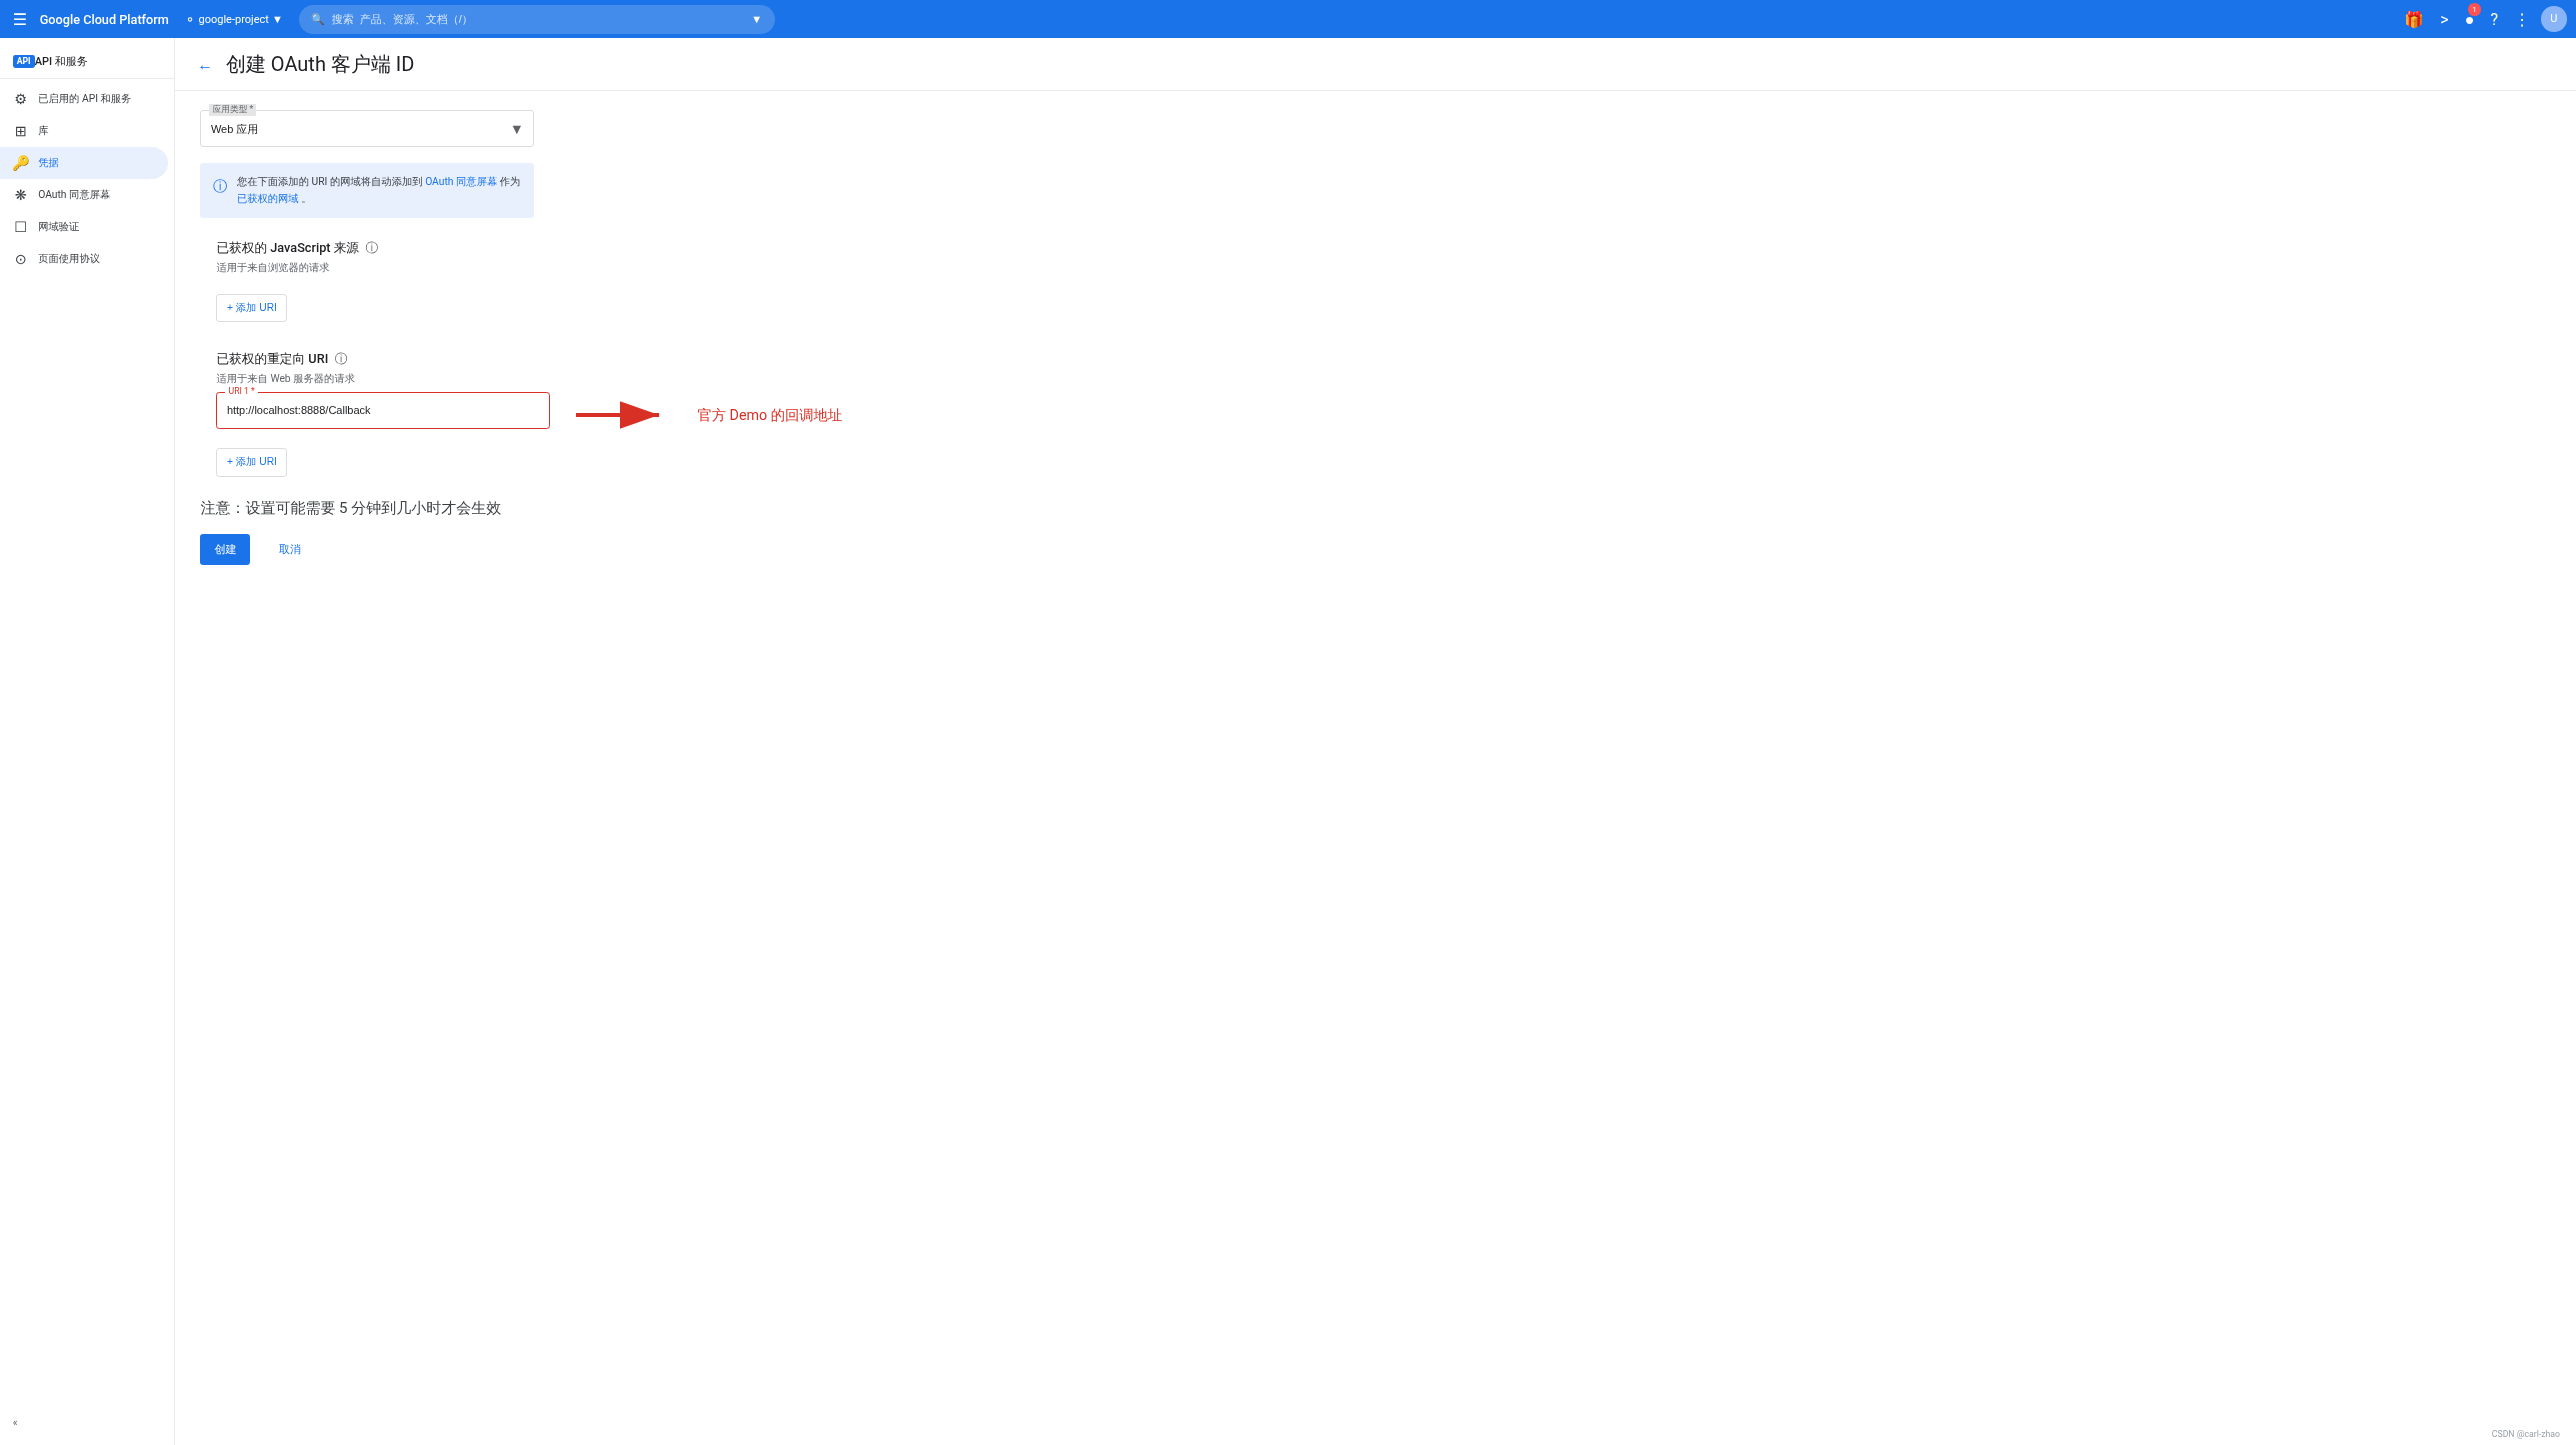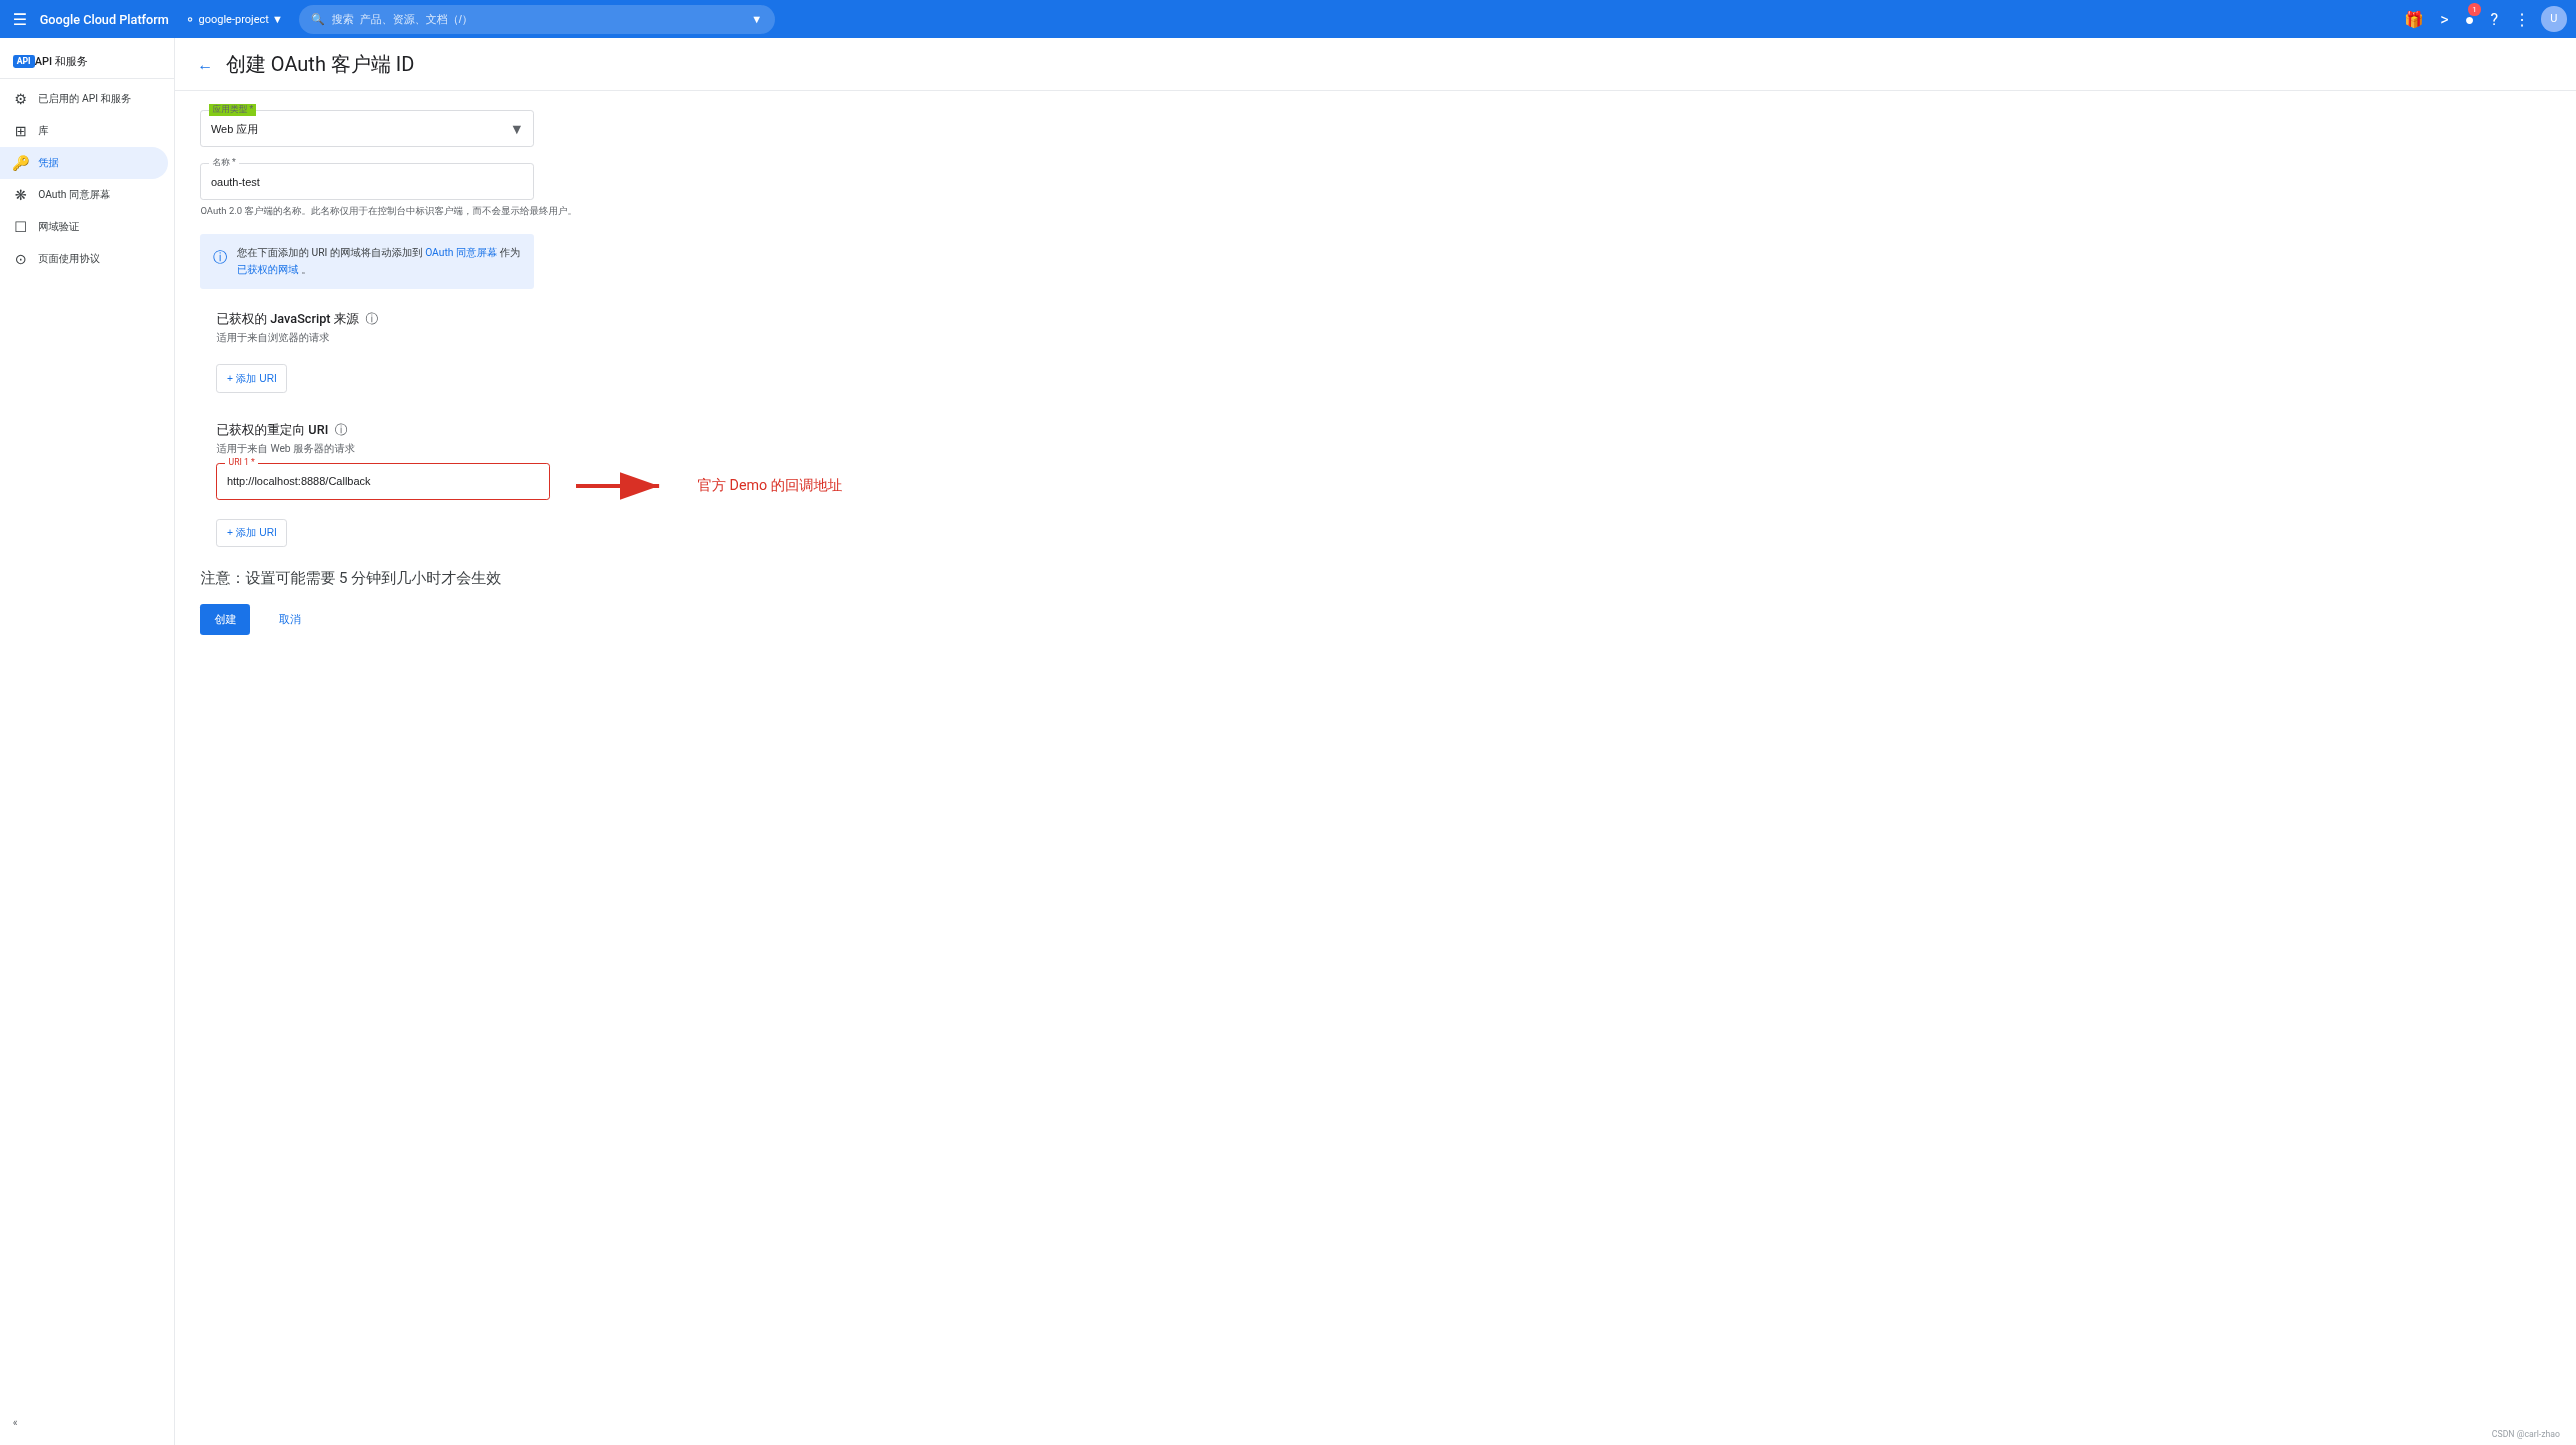--- a/index.html
+++ b/index.html
@@ -349,33 +349,26 @@
   <main class="main-content">
     <div class="page-header">
       <span class="back-btn">←</span>
       <h1 class="page-title">创建 OAuth 客户端 ID</h1>
     </div>
 
     <div class="content-area">
 
       <div class="form-field">
         <div class="select-wrapper">
-          <label class="form-label" style="position:absolute;top:-7.1px;left:8px;background:#84cc16;padding:0 3.2px;font-size:8.7px;color:#5f6368;z-index:1;">应用类型 *</label>
+          <label class="form-label" style="position:absolute;top:-7.1px;left:8px;background:#e5e5e5;padding:0 3.2px;font-size:8.7px;color:#5f6368;z-index:1;">应用类型 *</label>
           <select><option>Web 应用</option><option>Android</option><option>iOS</option><option>桌面应用</option></select>
           <span class="select-arrow">▼</span>
         </div>
       </div>
 
-      <div class="form-field">
-        <div class="input-field-wrapper">
-          <span class="field-label">名称 *</span>
-          <input type="text" value="oauth-test" style="">
-        </div>
-        <p class="input-hint">OAuth 2.0 客户端的名称。此名称仅用于在控制台中标识客户端，而不会显示给最终用户。</p>
-      </div>
 
       <div class="info-box">
         <span class="info-icon">ⓘ</span>
         <span>
           <span>您在下面添加的 URI 的网域将自动添加到</span>
           <a href="#">OAuth 同意屏幕</a>
           <span>作为</span>
           <a href="#">已获权的网域</a>
           <span>。</span>
         </span>

